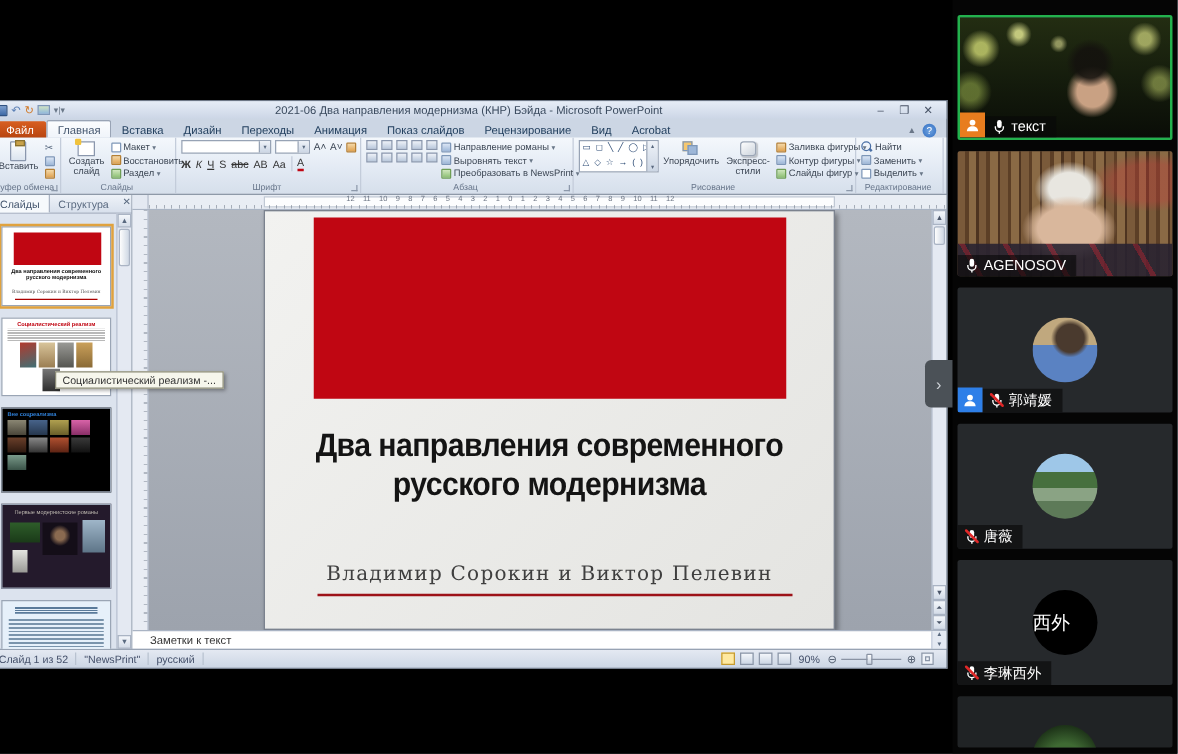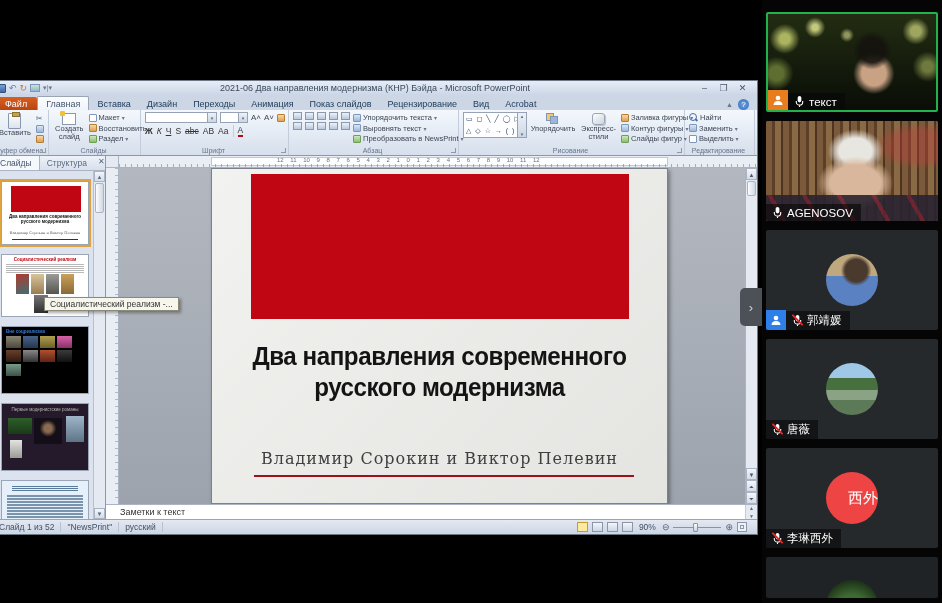--- a/index.html
+++ b/index.html
@@ -222,21 +222,21 @@
 
   .micwrap { position:relative; width:11px; height:13px; flex:none; }
   .micwrap.muted::after { content:""; position:absolute; left:-2px; top:5px; width:15px; height:2px;
                           background:#e02828; transform:rotate(45deg); border-radius:1px; }
 
   .avatar { position:absolute; left:50%; top:24px; transform:translateX(-50%); width:52px; height:52px; border-radius:50%; overflow:hidden; }
   .av3 { background:
       radial-gradient(circle at 58% 32%, #4a3a2e 0 24%, rgba(0,0,0,0) 33%),
       linear-gradient(180deg,#c0a87e 0 42%, #5a82c2 42% 100%); }
   .av4 { background:linear-gradient(180deg,#9ec7e8 0 28%, #46703e 28% 52%, #8aa384 52% 72%, #5d7a58 72%); }
-  .av5 { background:#ef4444; display:flex; align-items:center; justify-content:flex-end; color:#fff; font-size:15px; }
+  .av5 { background:#000000; display:flex; align-items:center; justify-content:flex-start; color:#fff; font-size:15px; }
   .av6 { top:23px; background:radial-gradient(circle at 50% 60%, #3f6a33 0 40%, #1d3318 75%); }
 
   .collapse-handle { position:absolute; left:740px; top:288px; width:22px; height:38px; background:#4b5157;
                      border-radius:5px 0 0 5px; z-index:40; display:flex; align-items:center; justify-content:center;
                      color:#cfd3d8; font-size:13px; }
 </style>
 </head>
 <body>
 
 <div class="screen">
@@ -358,21 +358,21 @@
             <span class="pic6"></span>
             <span class="pic6"></span>
             <span class="pic6"></span>
             <span class="pic6"></span>
             <span class="pic6"></span>
           </div>
         </div>
         <div class="smcol">
           <span class="smbtn">
               <span class="gic"></span>
-              <span>Упорядочить текста</span>
+              <span>Направление романы</span>
               <span class="caret">▾</span>
             </span>
           <span class="smbtn">
               <span class="gic"></span>
               <span>Выровнять текст</span>
               <span class="caret">▾</span>
             </span>
           <span class="smbtn">
               <span class="gic gr"></span>
               <span>Преобразовать в NewsPrint</span>

